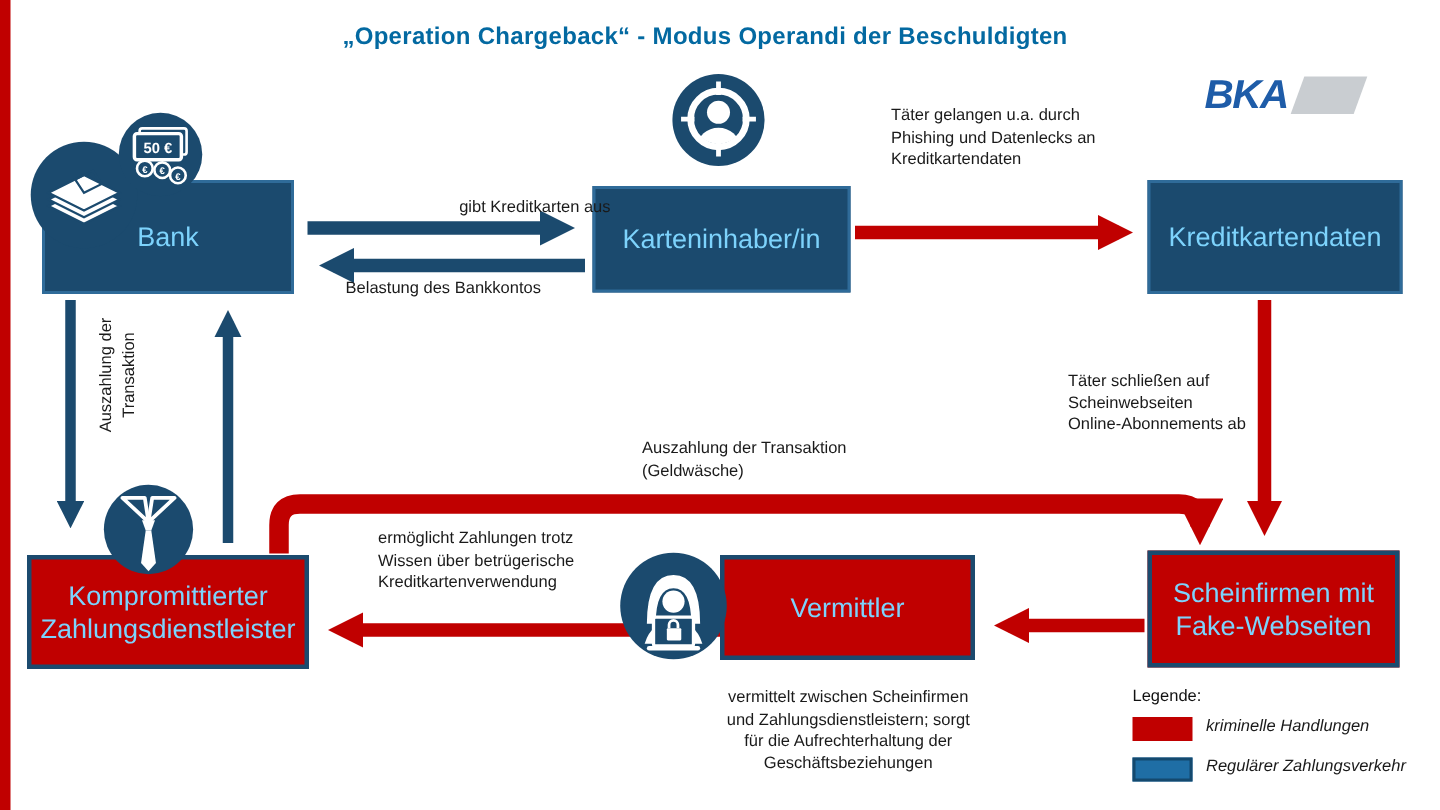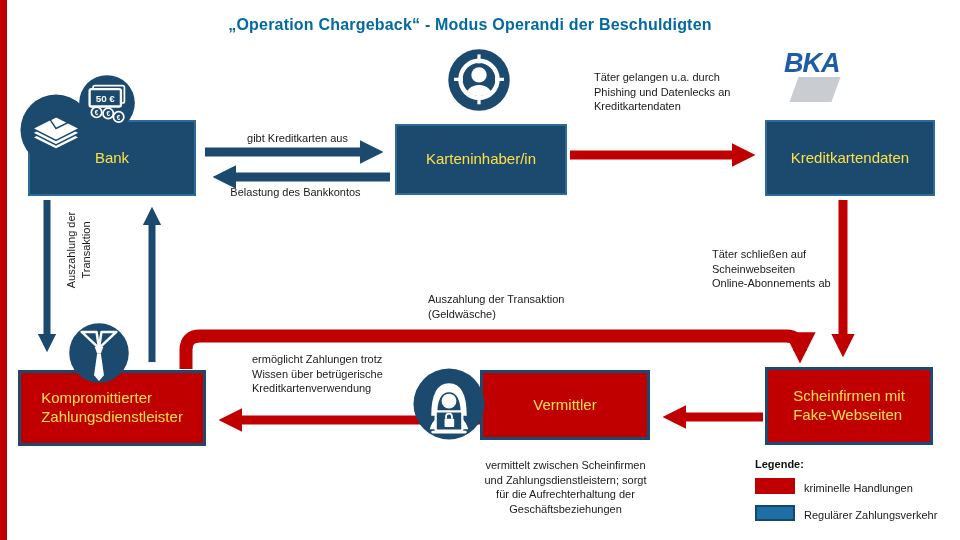--- a/index.html
+++ b/index.html
@@ -7,43 +7,43 @@
   #stage {
     position:relative; width:960px; height:540px; background:#ffffff;
     font-family:"Liberation Sans", sans-serif; overflow:hidden; margin:0 auto;
   }
   .red-strip { position:absolute; left:0; top:0; width:7px; height:540px; background:#C00000; }
   .title {
     position:absolute; left:150px; top:16px; width:640px; text-align:center;
     font-size:16px; font-weight:700; color:#0369a1; letter-spacing:0.2px;
   }
   
-  .bka { position:absolute; left:784px; top:50px; display:flex; align-items:center;flex-direction:column; }
+  .bka { position:absolute; left:803px; top:50px; display:flex; align-items:center; }
   .bka-text { font-size:27px; font-weight:800; font-style:italic; color:#1E5CA8; letter-spacing:-1px; line-height:1; }
   .bka-block { width:42px; height:25px; background:#C9CDD1; transform:skewX(-20deg); margin-left:6px; }
 
   
   .node {
     position:absolute; display:flex; align-items:center; justify-content:center;
-    color:#fde047; font-size:15px; line-height:1.25;
+    text-align:center; color:#7dd3fc; font-size:18px; line-height:1.25;
     white-space:pre-line; z-index:2;
   }
   .node.blue { background:#1B4A6E; border:2px solid #2f6b99; }
   .node.red  { background:#C00000; border:3px solid #1B4A6E; }
   #node-bank { left:28px; top:120px; width:168px; height:76px; }
   #node-karteninhaber { left:395px; top:124px; width:172px; height:71px; }
   #node-kreditkartendaten { left:765px; top:120px; width:170px; height:76px; }
   #node-zahlungsdienstleister { left:18px; top:370px; width:188px; height:76px; }
   #node-vermittler { left:480px; top:370px; width:170px; height:70px; }
   #node-scheinfirmen { left:765px; top:367px; width:168px; height:78px; }
 
   
   .ann { position:absolute; font-size:11px; line-height:1.32; color:#1a1a1a; white-space:pre-line; z-index:4; }
   .ann.center { text-align:center; }
-  #ann-gibt-kreditkarten { left:205px; top:131px; width:185px; }
+  #ann-gibt-kreditkarten { left:222px; top:131px; width:185px;text-align:right; }
   #ann-belastung { left:198px; top:185px; width:195px; }
   #ann-phishing { left:594px; top:70px; width:185px; }
   #ann-schliessen { left:712px; top:247px; width:170px; }
   #ann-geldwaesche { left:428px; top:292px; width:210px; }
   #ann-ermoeglicht { left:252px; top:352px; width:175px; }
   #ann-vermittelt { left:443px; top:458px; width:245px; }
   #ann-gibt-transaktionen { left:16px; top:458px; width:215px; }
   #ann-auszahlung-vert {
     left:2px; top:232px; width:160px; height:36px; text-align:center;
     transform:rotate(-90deg);
@@ -55,22 +55,22 @@
   
   .icon-circle { position:absolute; z-index:3; }
   #icon-cash-stack { left:19px; top:93px; width:74px; height:74px; }
   #icon-banknote { left:78px; top:74px; width:58px; height:58px; }
   #icon-target-person { left:447px; top:48px; width:64px; height:64px; }
   #icon-businessman { left:68px; top:322px; width:62px; height:62px; }
   #icon-hacker { left:412px; top:367px; width:74px; height:74px; }
 
   
   .legend { position:absolute; left:755px; top:458px; z-index:4; }
-  .legend-heading { font-size:11px; font-weight:700; color:#111; margin-bottom:8px; }
-  .legend-row { display:flex; align-items:flex-end; margin-bottom:11px; }
+  .legend-heading { font-size:11px; font-weight:400; color:#111; margin-bottom:8px; }
+  .legend-row { display:flex; align-items:flex-start; margin-bottom:11px;font-style:italic; }
   .legend-swatch { width:40px; height:16px; margin-right:9px; }
   .legend-swatch.crim { background:#C00000; }
   .legend-swatch.reg { background:#1F6EA5; border:2px solid #14496E; }
   .legend-label { font-size:11px; color:#1a1a1a; }
 </style>
 </head>
 <body>
 
 <div id="stage">
 

